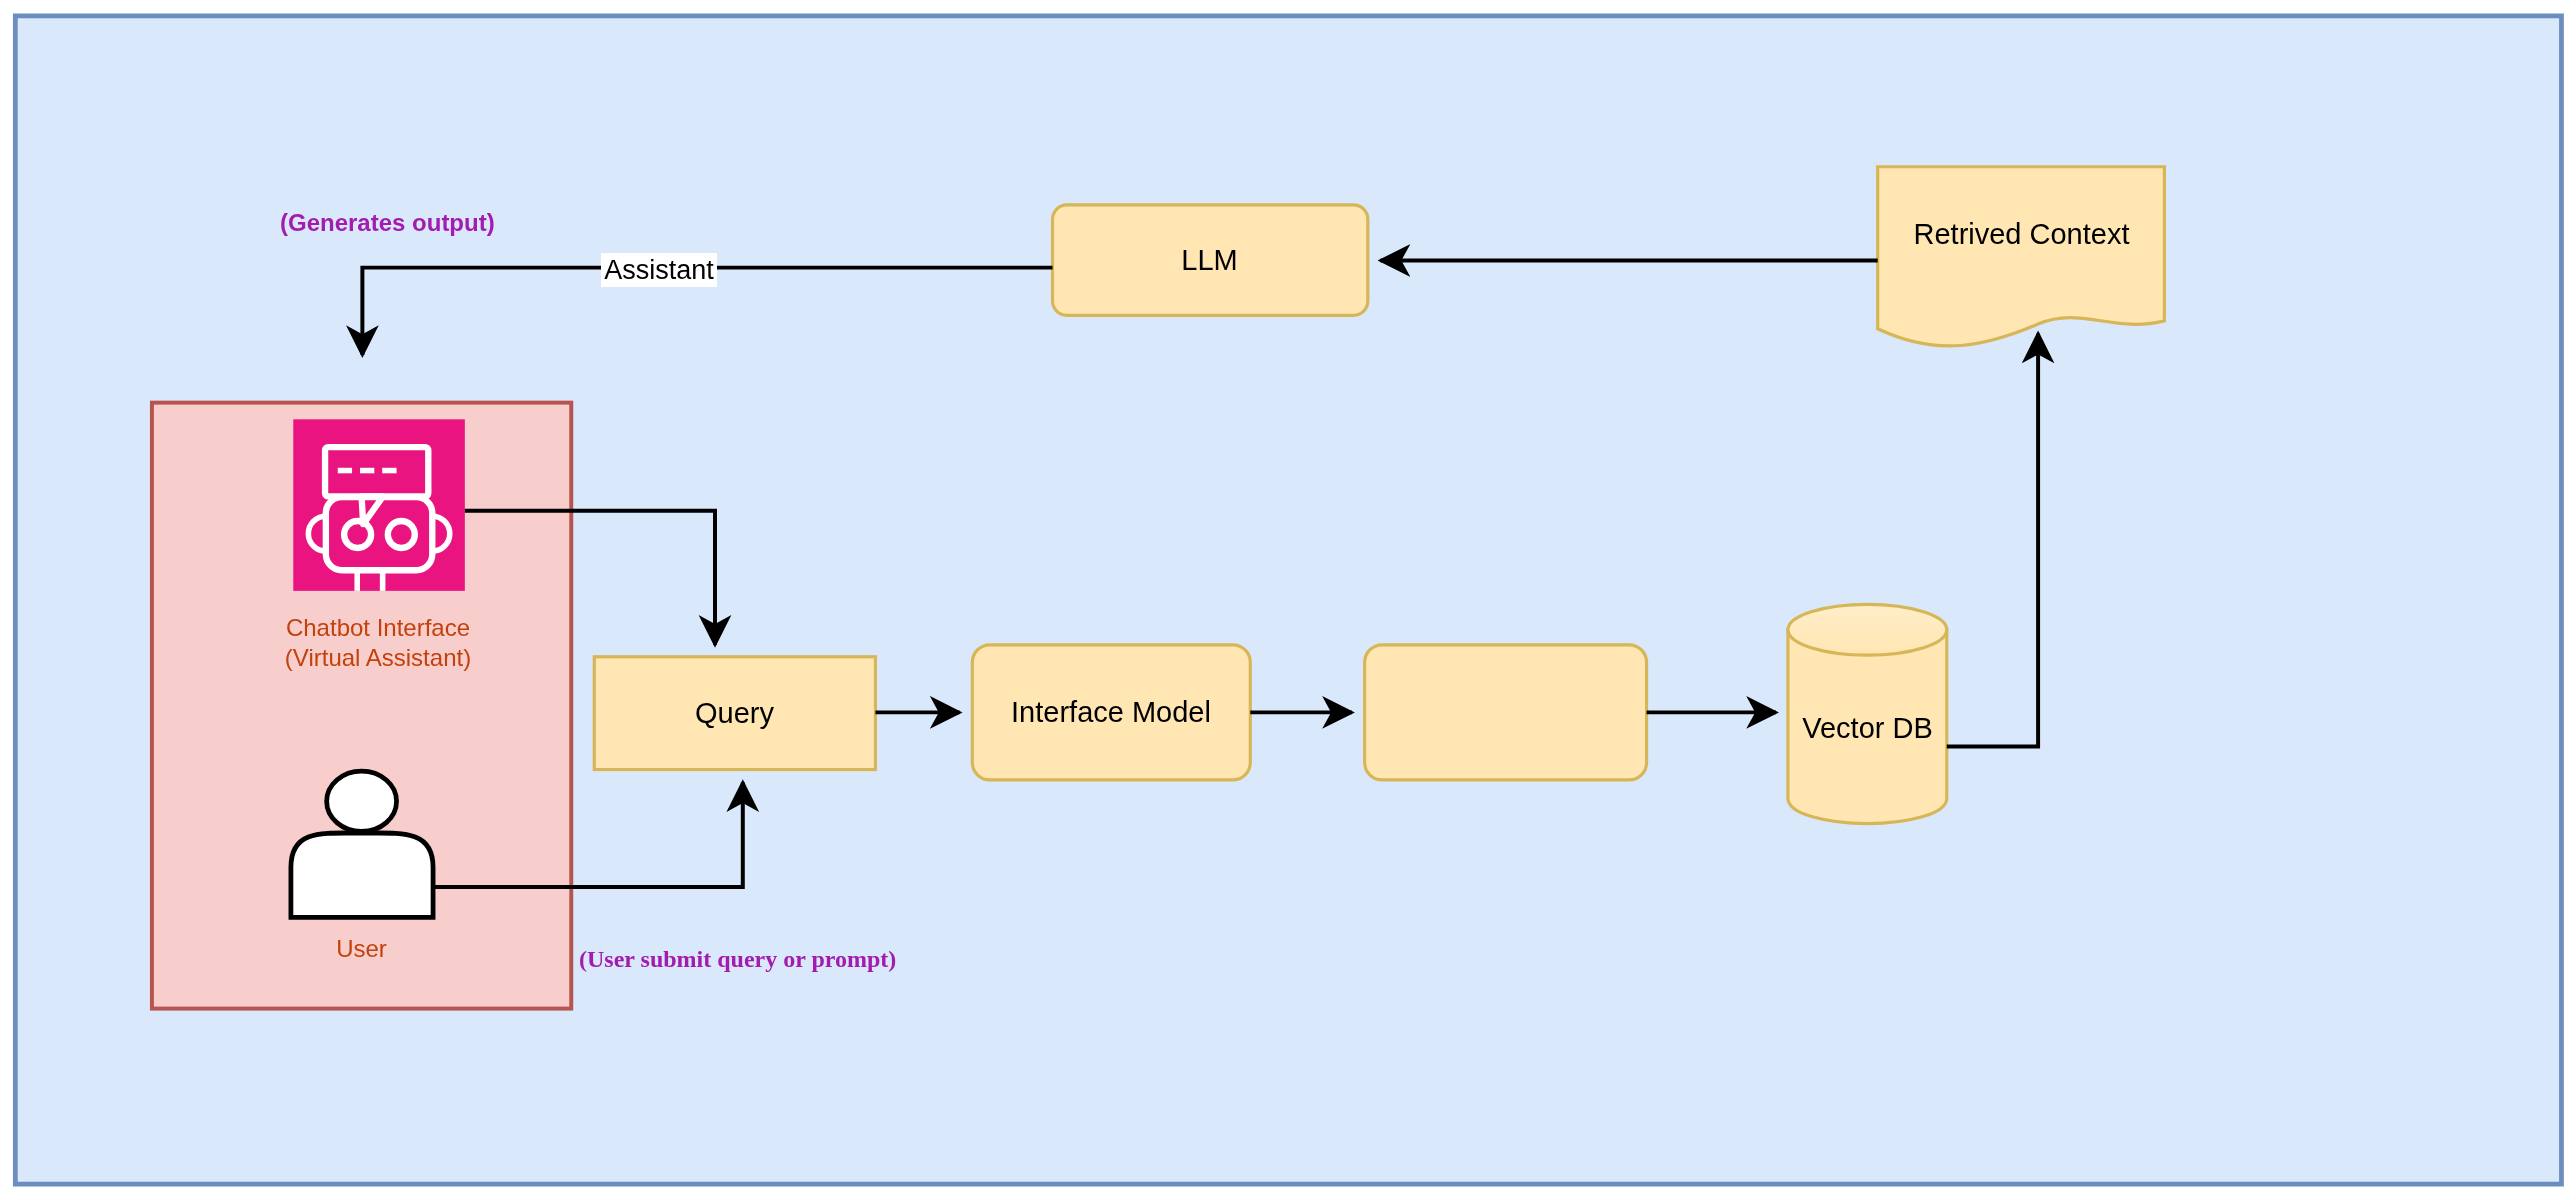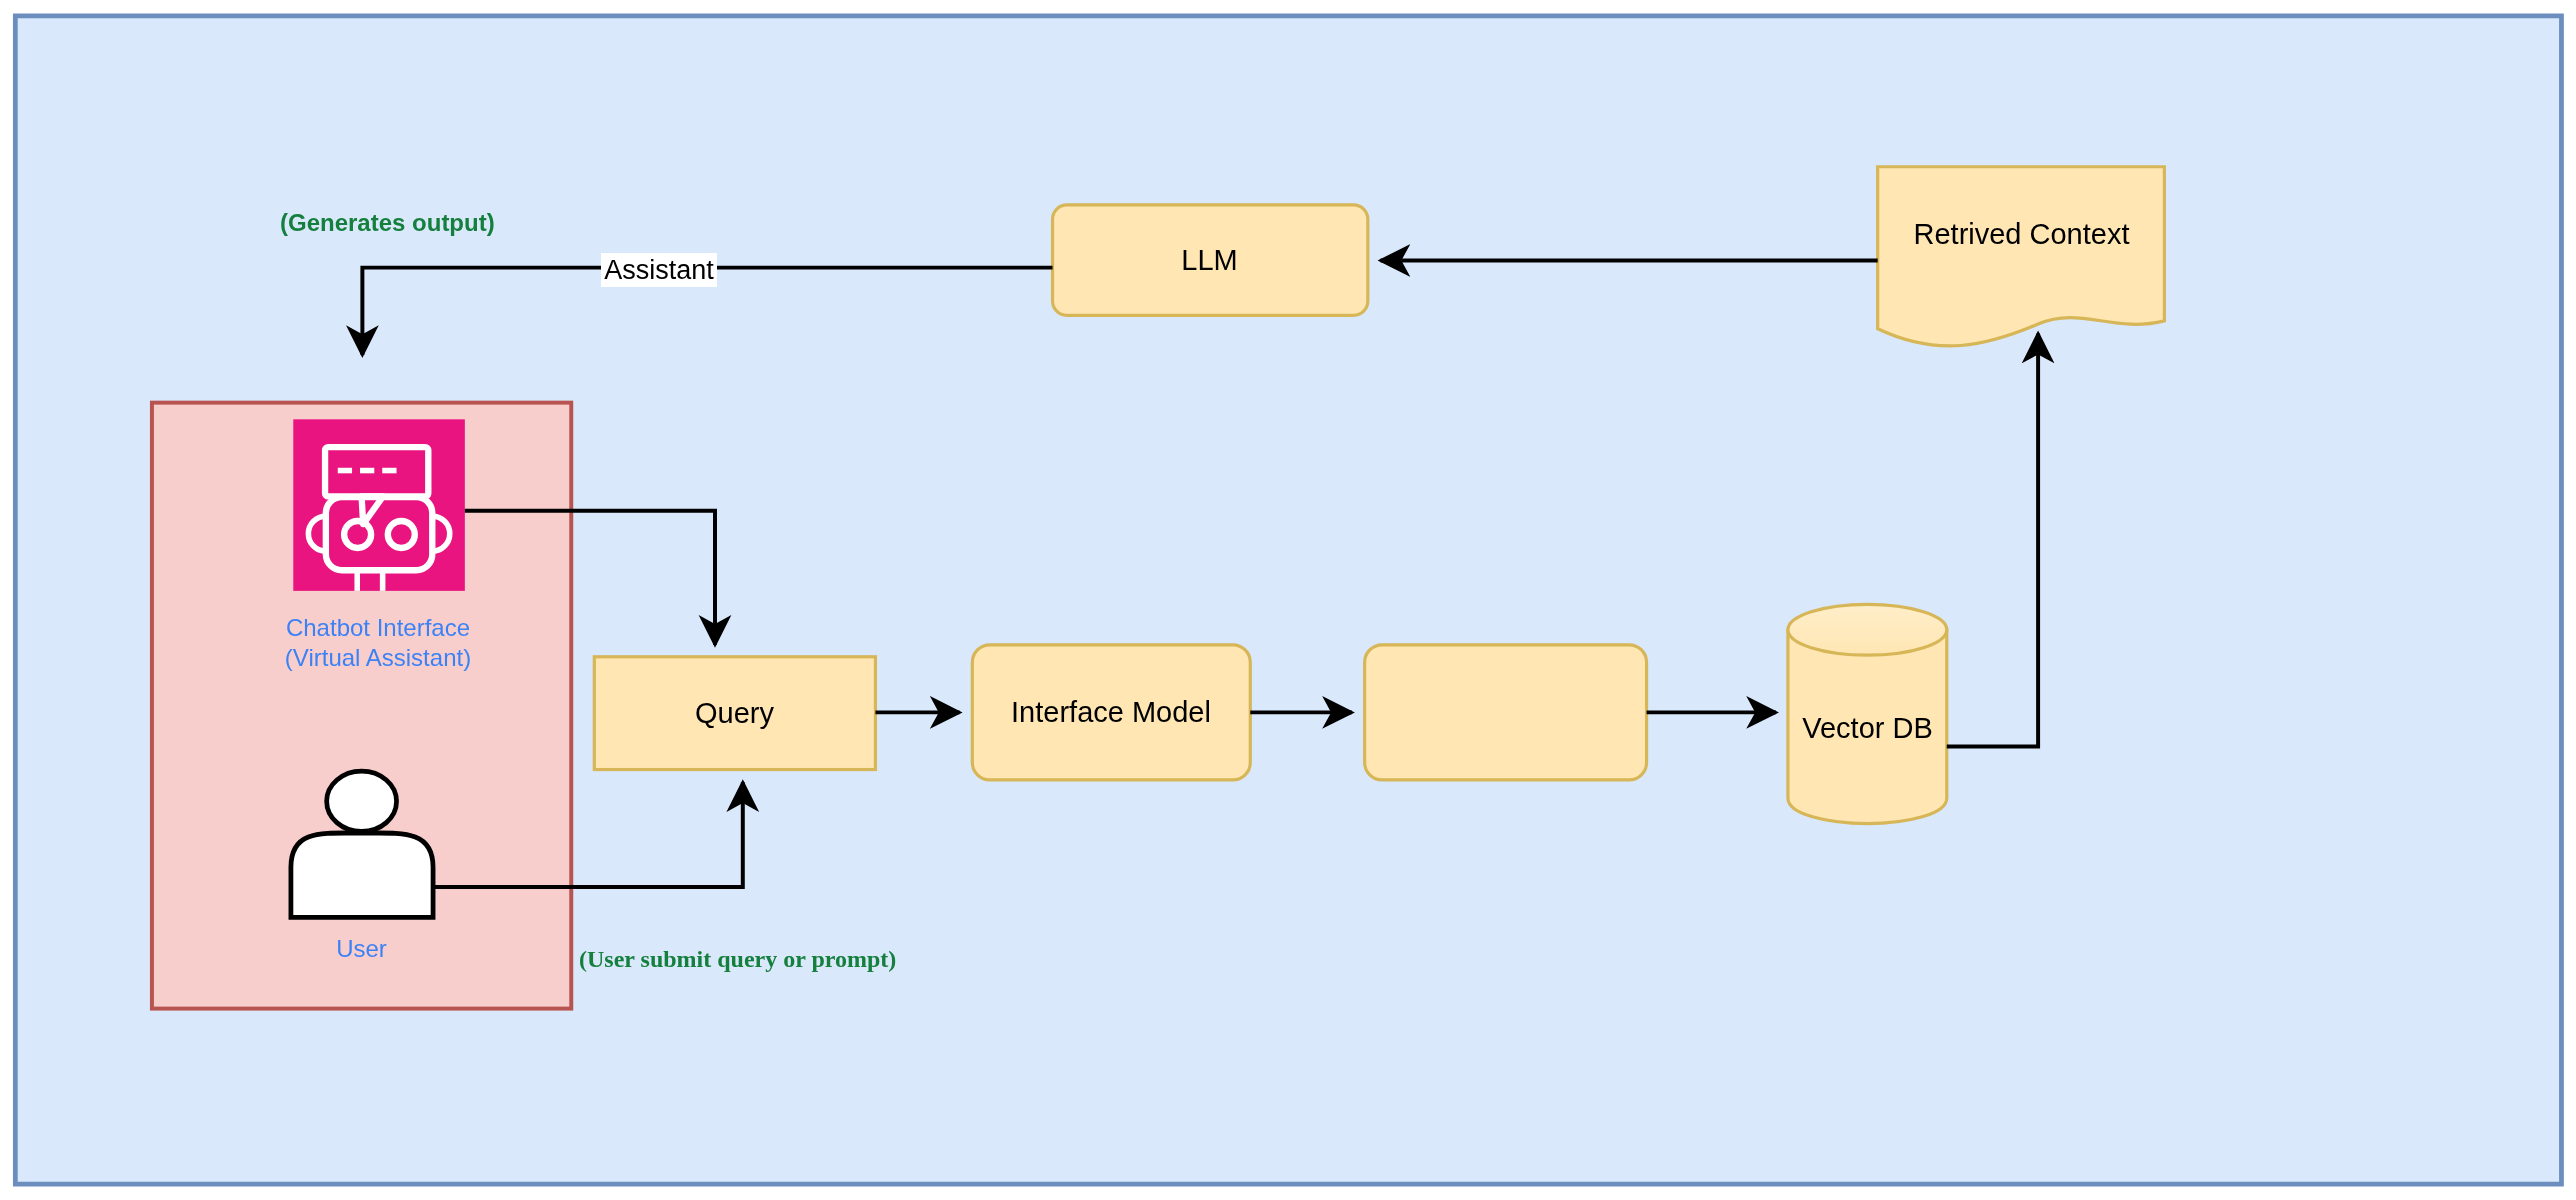--- a/index.html
+++ b/index.html
@@ -42,27 +42,27 @@
     font-size: 27px;
     color: #000000;
     background: #ffffff;
     padding: 1.6px 3.2px;
     white-space: nowrap;
   }
   .note-label {
     position: absolute;
     font-size: 24px;
     font-weight: bold;
-    color: #15803d;
+    color: #a21caf;
     white-space: nowrap;
   }
   .plain-label {
     position: absolute;
     font-size: 24px;
-    color: #3b82f6;
+    color: #c2410c;
     text-align: center;
     white-space: pre-line;
     line-height: 1.3;
   }
 </style>
 </head>
 <body>
 
 <div id="canvas">
 

